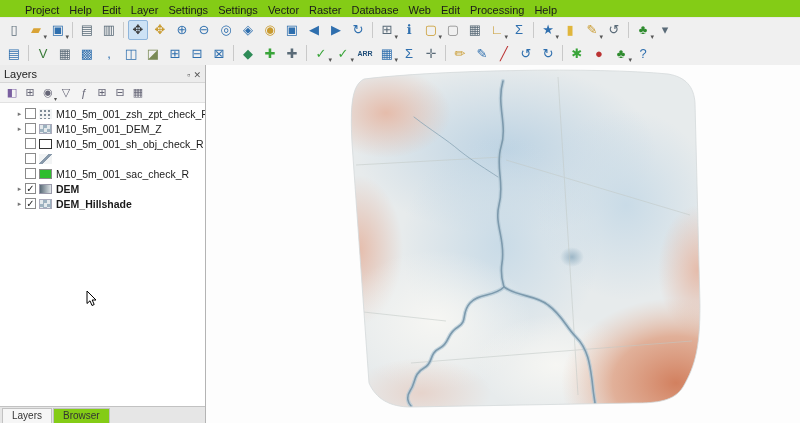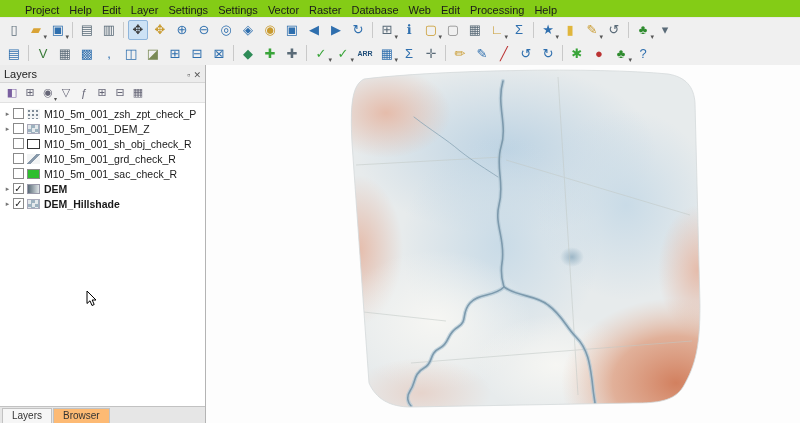--- a/index.html
+++ b/index.html
@@ -18,36 +18,36 @@
 .tb-sep{width:1px;height:16px;background:#c9c9c9;margin:0 3px;flex:none}
 .main{position:absolute;top:65px;left:0;right:0;bottom:0;display:flex}
 .panel{width:206px;flex:none;background:#f0f0f0;border-right:1px solid #b4b4b4;display:flex;flex-direction:column}
 .panel-header{display:flex;align-items:center;height:18px;padding:0 4px;background:#ececec;border-bottom:1px solid #d6d6d6}
 .panel-title{flex:1;font-size:11px;color:#222}
 .panel-btn{width:14px;text-align:center;color:#555;font-size:9px;cursor:default}
 .panel-toolbar{display:flex;align-items:center;height:20px;padding:0 3px;background:#f4f4f4;border-bottom:1px solid #e2e2e2}
 .pt-icon{position:relative;width:18px;height:16px;display:flex;align-items:center;justify-content:center;font-size:11px}
 .pt-dd{position:absolute;right:0;bottom:-1px;font-size:6px;color:#555}
 .tree{flex:1;background:#fff;padding-top:3px;overflow:hidden}
-.layer-row{display:flex;align-items:center;height:15px;padding-left:3px;white-space:nowrap}
+.layer-row{display:flex;align-items:center;height:15px;padding-left:15px;white-space:nowrap}
 .arrow{width:9px;flex:none;font-size:7px;color:#777;text-align:center}
 .cb{width:11px;height:11px;flex:none;border:1px solid #8a8a8a;background:#fff;margin:0 3px 0 1px;font-size:10px;line-height:9px;text-align:center;color:#1a1a1a}
 .cb.checked::after{content:"✓"}
 .licon{width:13px;height:10px;flex:none;margin-right:4px}
 .ic-points{background-image:radial-gradient(#7d8a96 1px,transparent 1.2px);background-size:4px 4px;background-color:#f2f4f5}
 .ic-raster{background:repeating-conic-gradient(#9db2c0 0 25%,#e4e9ec 0 50%);background-size:7px 7px;border:1px solid #aab}
 .ic-rect-white{background:#fff;border:1px solid #333}
 .ic-rect-green{background:#2fbe2f;border:1px solid #8a8a8a}
 .ic-line{background:linear-gradient(135deg,transparent 42%,#8899aa 42%,#8899aa 58%,transparent 58%),#f2f4f5}
 .ic-bubble{background:#dcdcdc;border:1px solid #a8a8a8;border-radius:3px}
 .ic-gradient{background:linear-gradient(90deg,#5a6b78,#dfe5e8);border:1px solid #99a}
 .lname{font-size:10.5px;color:#1a1a1a}
 .lname.bold{font-weight:bold}
 .tabs{display:flex;align-items:flex-end;height:17px;background:#e6e6e6;border-top:1px solid #c2c2c2;padding-left:2px}
-.tab{padding:1px 9px 2px;font-size:10px;color:#333;background:#fdba74;border:1px solid #c2c2c2;border-bottom:none;margin-right:1px}
+.tab{padding:1px 9px 2px;font-size:10px;color:#333;background:#84cc16;border:1px solid #c2c2c2;border-bottom:none;margin-right:1px}
 .tab.active{background:#f6f6f6}
 .map{flex:1;background:#fdfdfd;position:relative;overflow:hidden}
 .cursor{position:absolute;left:86px;top:291px;z-index:5}
 </style>
 </head>
 <body>
 
 <div class="app">
 
   <div class="menubar">
@@ -485,21 +485,20 @@
             <span class="cb"></span>
             <span class="licon ic-rect-white"></span>
             <span class="lname">M10_5m_001_sh_obj_check_R</span>
           </div>
 
           <div class="layer-row">
 
             <span class="arrow"></span>
             <span class="cb"></span>
             <span class="licon ic-line"></span>
-            <span class="lname">M10_5m_001_grd_check_R</span>
           </div>
 
 
           <div class="layer-row">
 
             <span class="arrow"></span>
             <span class="cb"></span>
             <span class="licon ic-rect-green"></span>
             <span class="lname">M10_5m_001_sac_check_R</span>
           </div>

